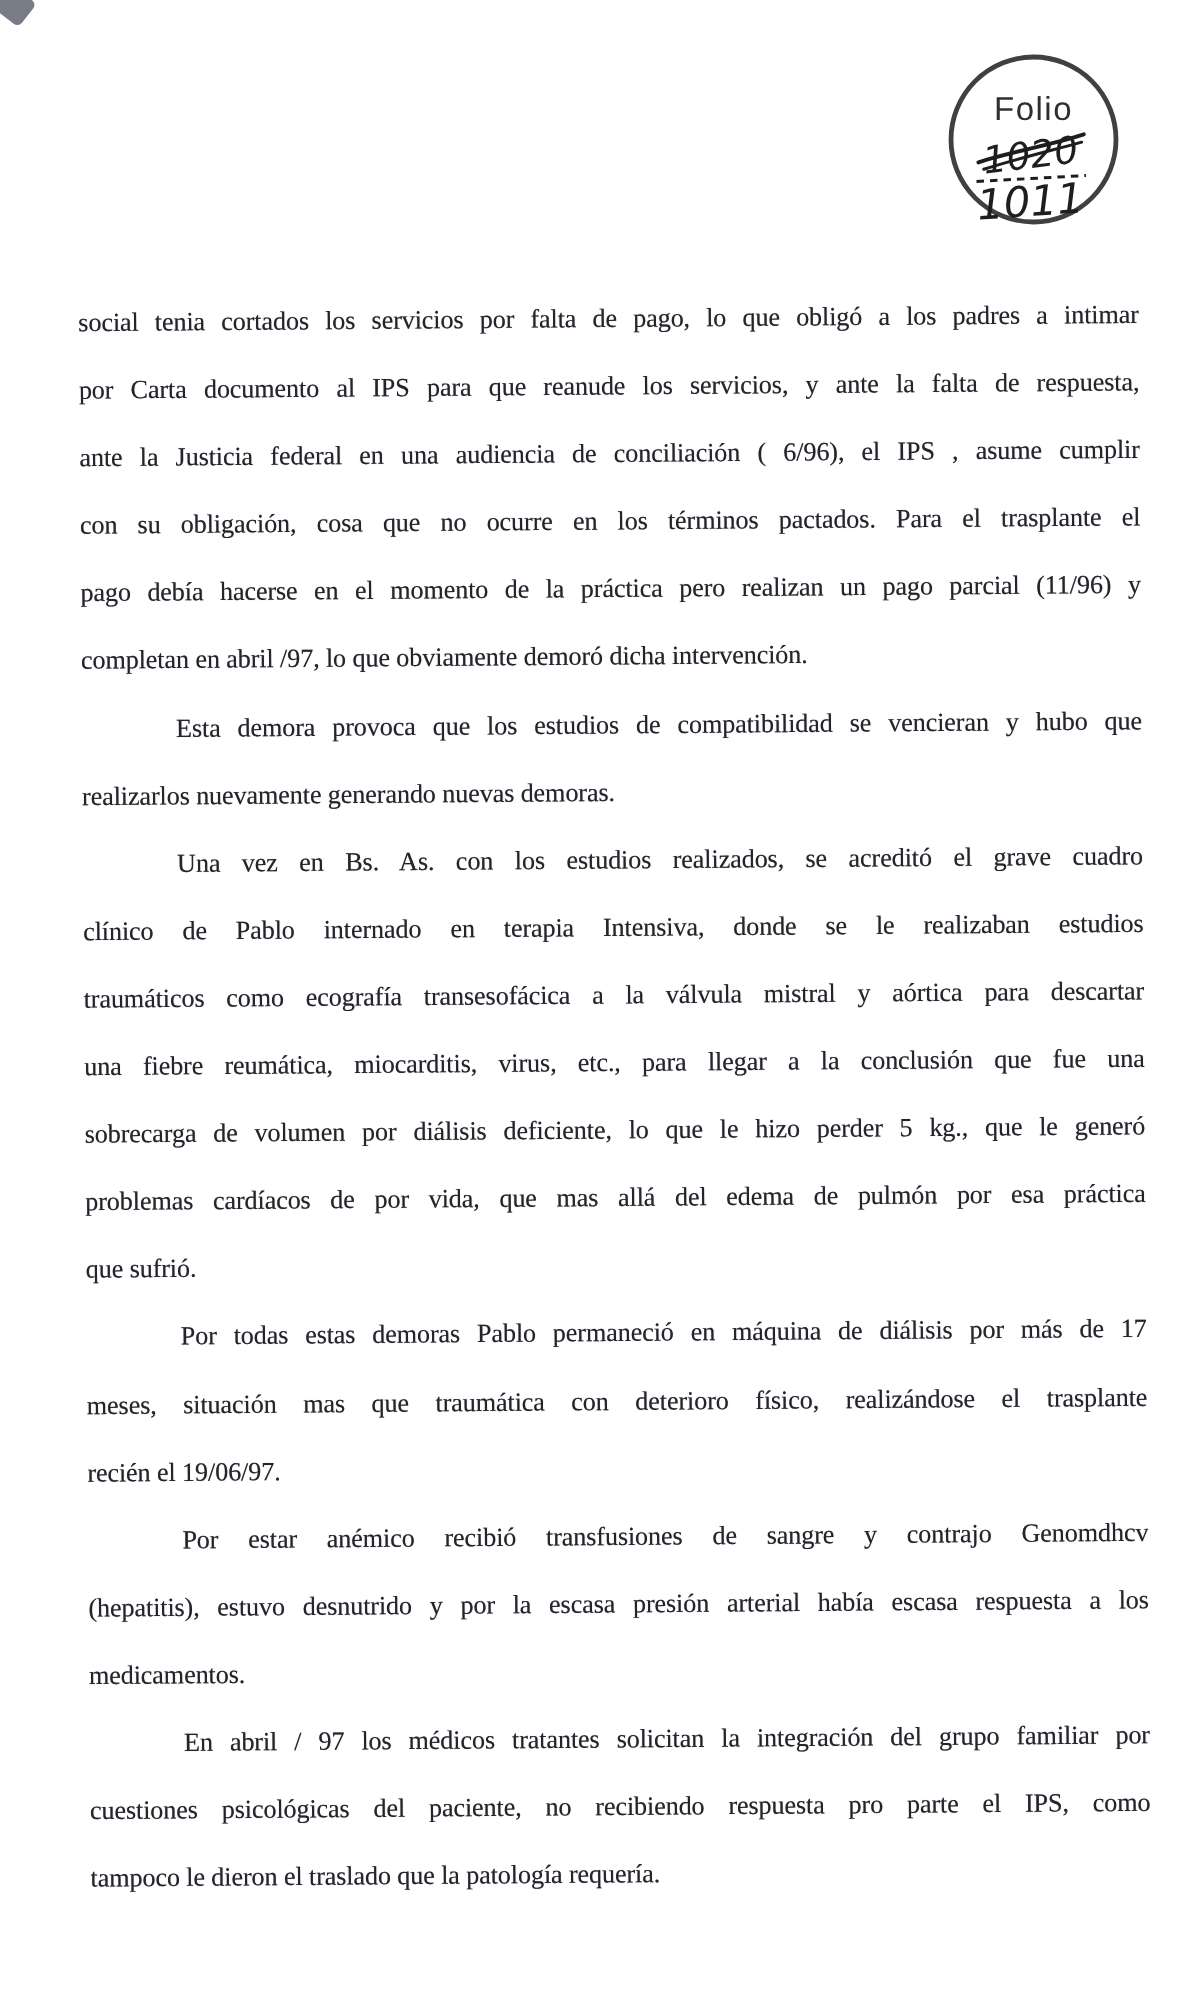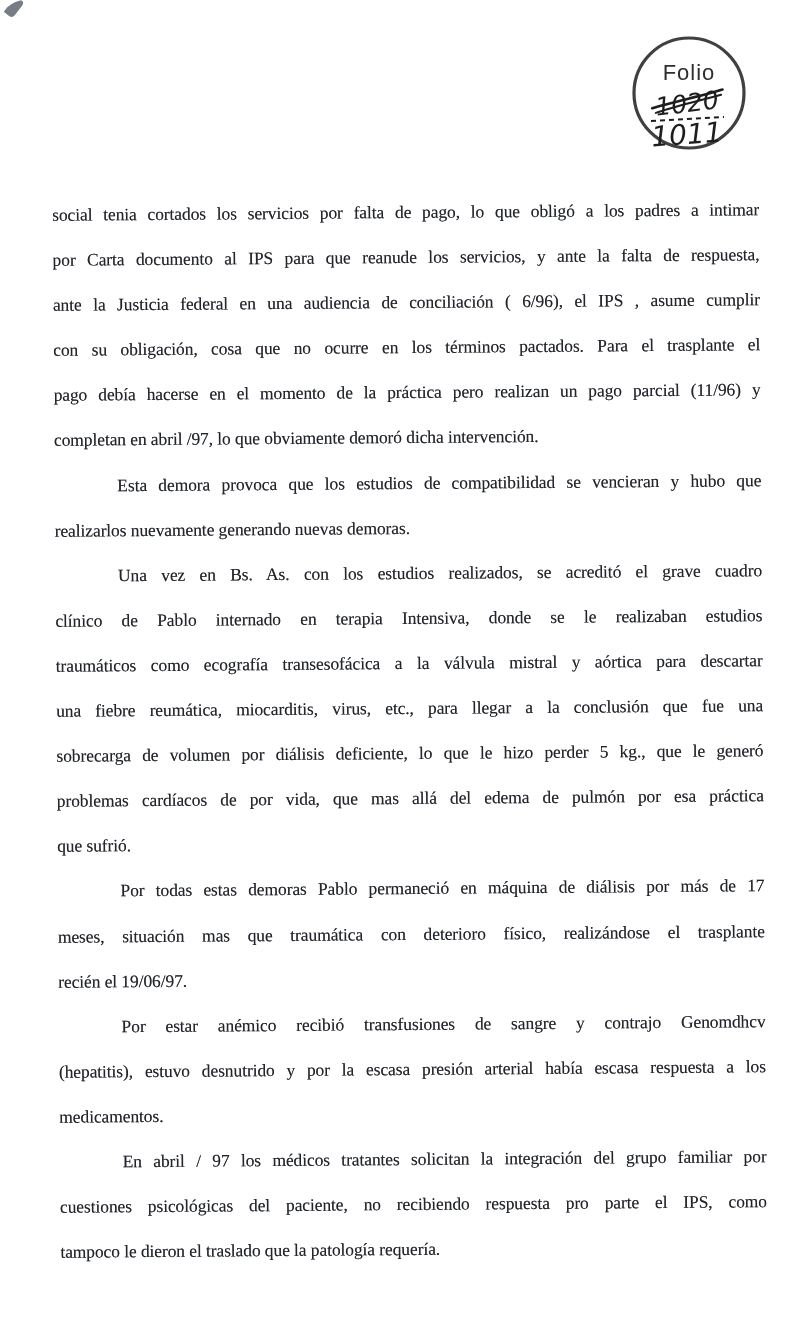--- a/index.html
+++ b/index.html
@@ -7,21 +7,20 @@
     padding: 0;
     background: #ffffff;
   }
   .page {
     position: relative;
     width: 800px;
     height: 1333px;
     background: #ffffff;
     overflow: hidden;
     font-family: "Liberation Serif", serif;
-    border-radius: 25px;
   }
   
   .corner-mark {
     position: absolute;
     top: -10px;
     left: -12px;
     width: 34px;
     height: 20px;
     background: #5f6570;
     transform: rotate(38deg);

